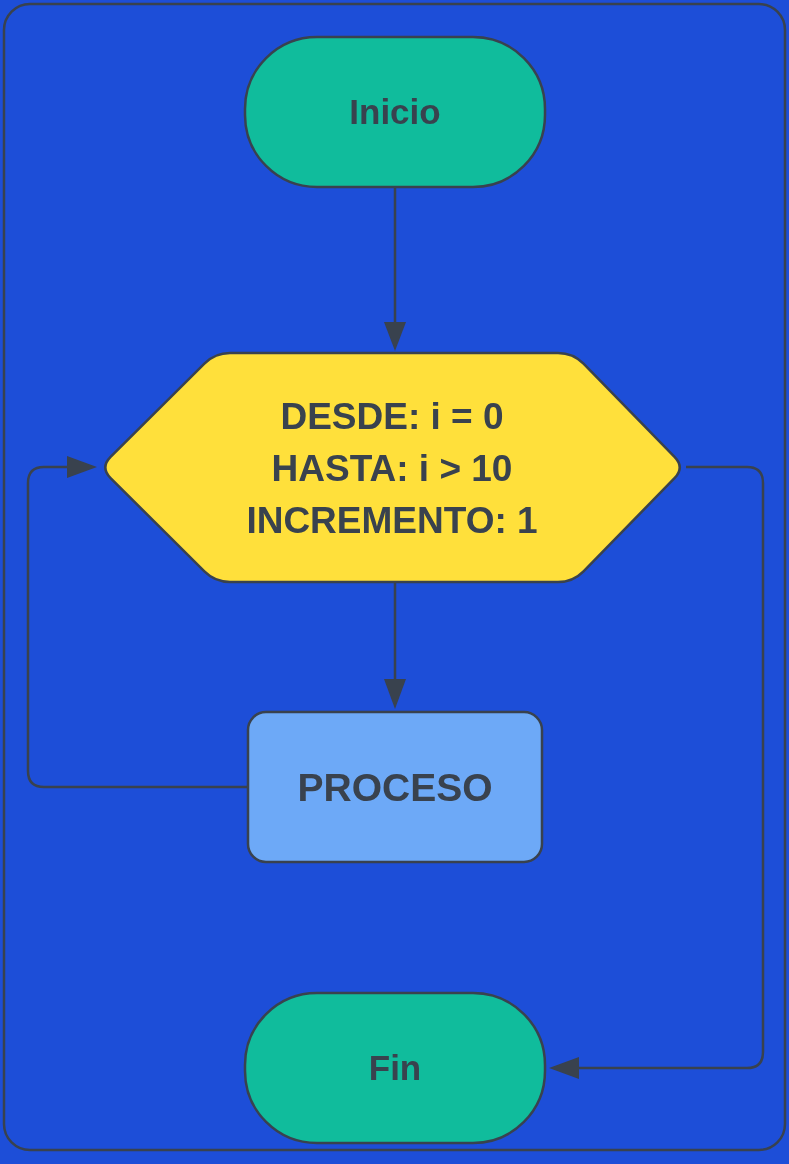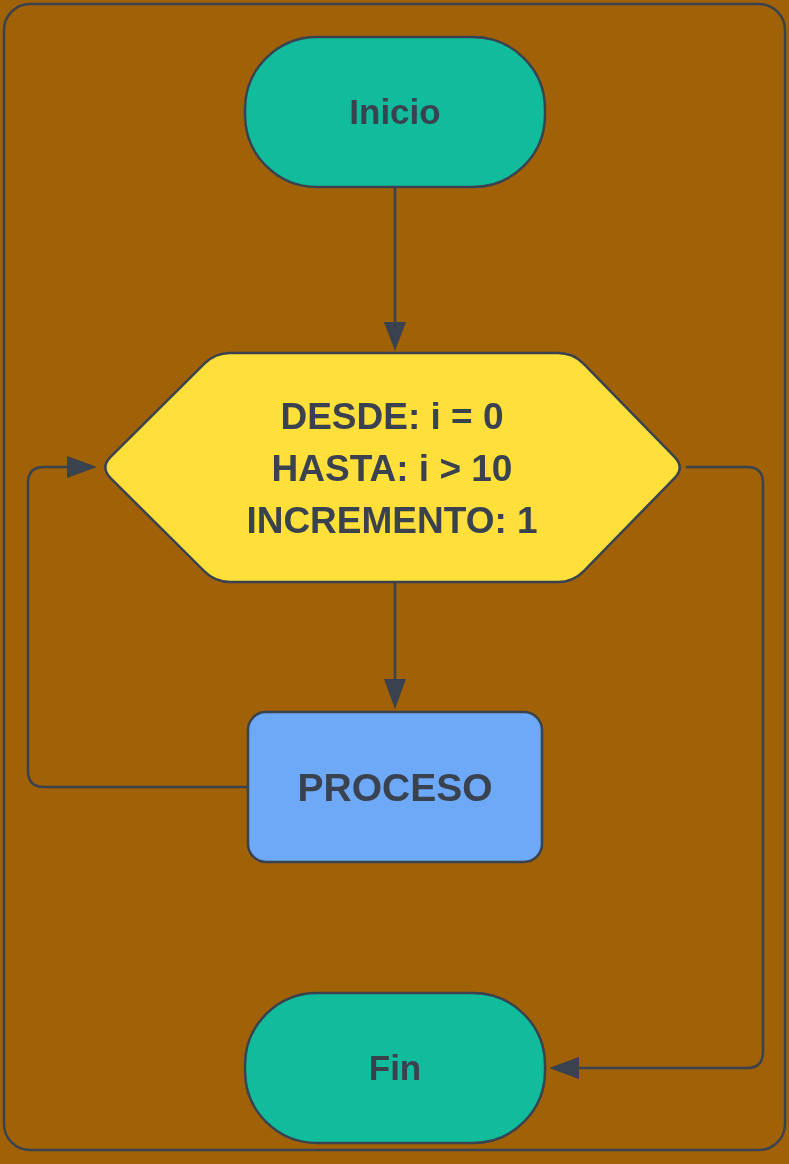--- a/index.html
+++ b/index.html
@@ -8,21 +8,21 @@
     background: #ffffff;
     width: 789px;
     height: 1164px;
     overflow: hidden;
     font-family: "Liberation Sans", "DejaVu Sans", sans-serif;
   }
   .stage {
     position: relative;
     width: 789px;
     height: 1164px;
-    background: #a16207;
+    background: #1d4ed8;
   }
   svg { display: block; }
   .node-shape { stroke-width: 2.5; }
   .connector {
     fill: none;
     stroke-width: 2.5;
     stroke-linecap: butt;
   }
   .node-label {
     font-family: "Liberation Sans", "DejaVu Sans", sans-serif;

